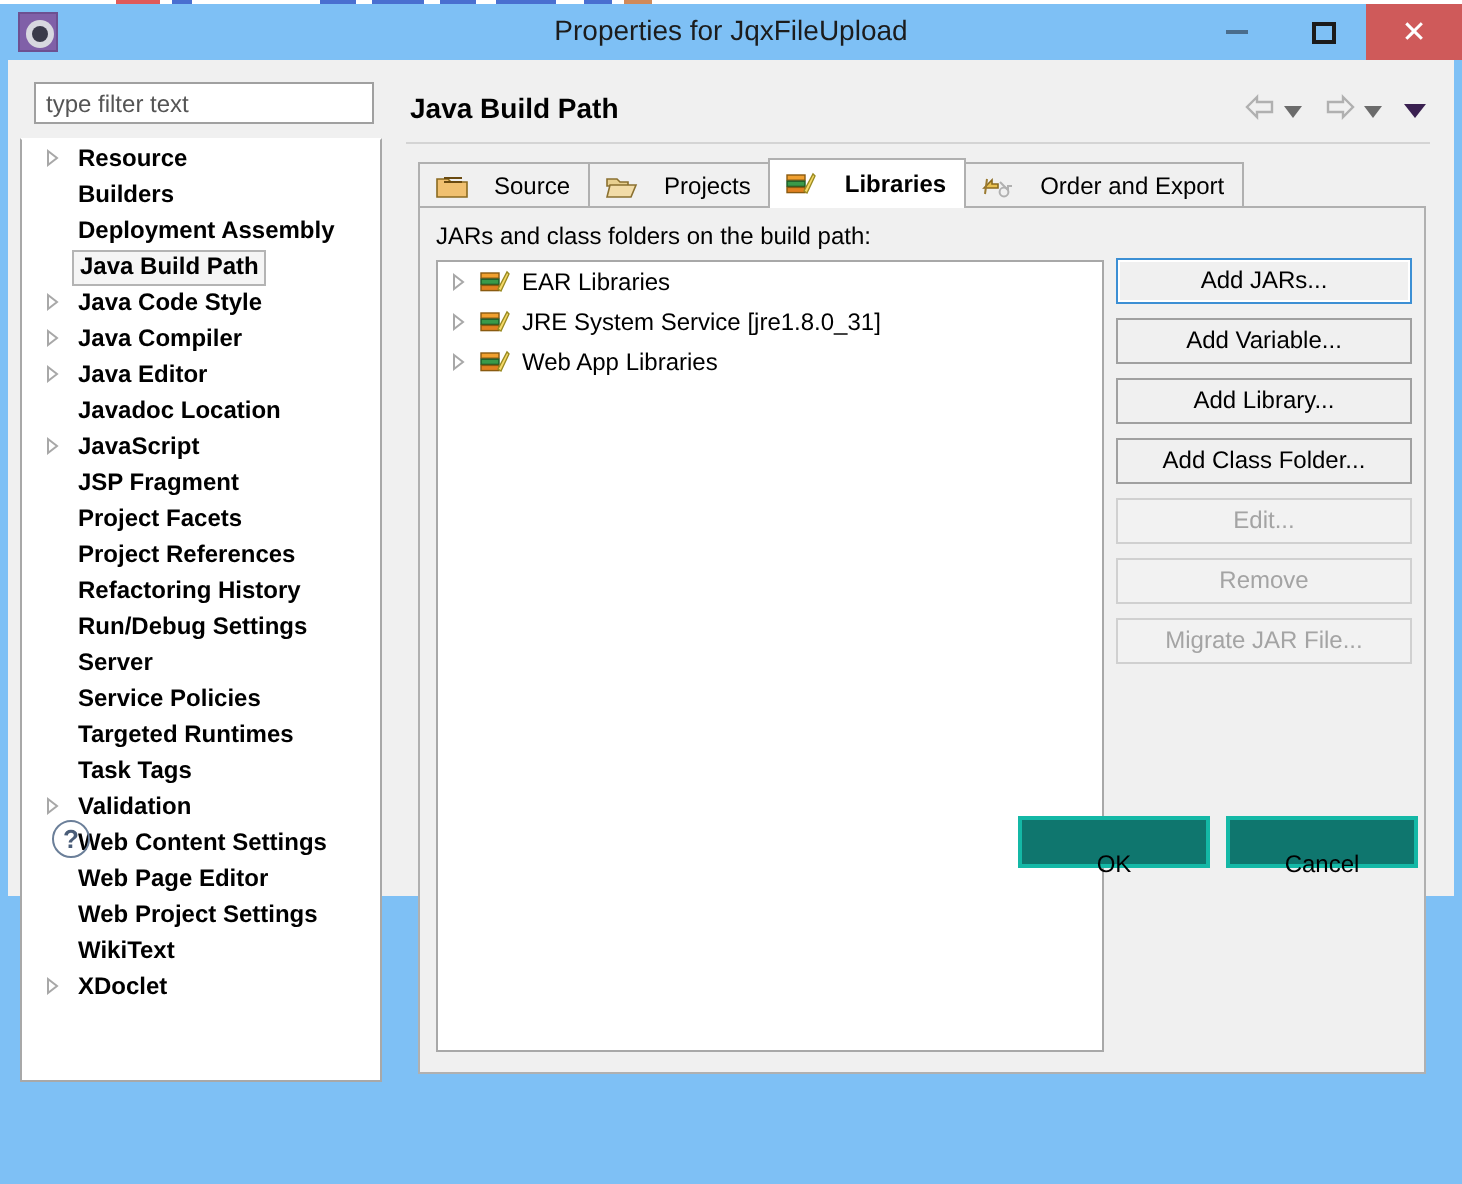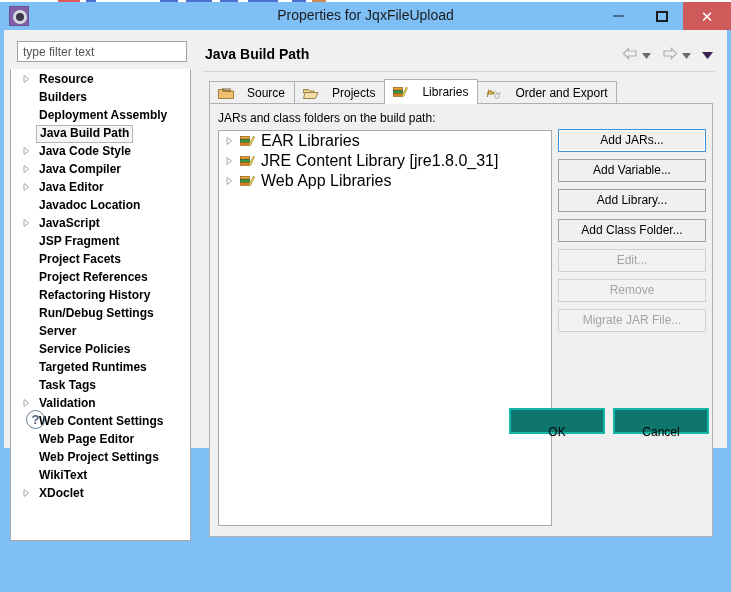--- a/index.html
+++ b/index.html
@@ -231,21 +231,21 @@
     background: #f0f0f0;
     box-sizing: border-box;
     font-size: 12px;
     color: #000000;
     margin-right: -1px;
     white-space: nowrap;
   }
   .tab.active {
     background: #ffffff;
     height: 25px;
-    font-weight: normal;
+    font-weight: bold;
     z-index: 3;
     position: relative;
   }
 
   
   .tab-content {
     position: absolute;
     left: 12px; top: 67px;
     width: 504px;
     height: 434px;
@@ -268,21 +268,21 @@
     background: #ffffff;
     border: 1px solid #a8a8a8;
     box-sizing: border-box;
     overflow: hidden;
   }
   .lib-row {
     position: relative;
     height: 20px;
     line-height: 20px;
     padding-left: 42px;
-    font-size: 16px;
+    font-size: 12px;
     white-space: nowrap;
   }
 
   
   .book-icon {
     position: absolute;
     left: 21px; top: 3px;
     width: 15px; height: 14px;
   }
 
@@ -520,21 +520,21 @@
                 <rect x="0.5" y="8.7" width="9" height="2.6" fill="#e08020" stroke="#8a5a10" stroke-width="0.7"></rect>
                 <path d="M9 10.5 L13.5 2 L14.5 3 L10.5 11.5 Z" fill="#f5d868" stroke="#9a8a20" stroke-width="0.7"></path>
               </svg><span>EAR Libraries</span></div>
             <div class="lib-row"><svg width="8" height="10" viewBox="0 0 8 10" class="arrow-outline" style="left: 6px; top: 5px;">
                 <path d="M2 1.5 L6.5 5 L2 8.5 Z" fill="none" stroke="#a8a8a8" stroke-width="1"></path>
               </svg><svg width="15" height="14" viewBox="0 0 15 14" class="book-icon">
                 <rect x="0.5" y="2.5" width="9" height="2.6" fill="#f0a030" stroke="#8a5a10" stroke-width="0.7"></rect>
                 <rect x="0.5" y="5.6" width="9" height="2.6" fill="#3a9a4a" stroke="#1d5a26" stroke-width="0.7"></rect>
                 <rect x="0.5" y="8.7" width="9" height="2.6" fill="#e08020" stroke="#8a5a10" stroke-width="0.7"></rect>
                 <path d="M9 10.5 L13.5 2 L14.5 3 L10.5 11.5 Z" fill="#f5d868" stroke="#9a8a20" stroke-width="0.7"></path>
-              </svg><span>JRE Content Library [jre1.8.0_31]</span></div>
+              </svg><span>JRE System Service [jre1.8.0_31]</span></div>
             <div class="lib-row"><svg width="8" height="10" viewBox="0 0 8 10" class="arrow-outline" style="left: 6px; top: 5px;">
                 <path d="M2 1.5 L6.5 5 L2 8.5 Z" fill="none" stroke="#a8a8a8" stroke-width="1"></path>
               </svg><svg width="15" height="14" viewBox="0 0 15 14" class="book-icon">
                 <rect x="0.5" y="2.5" width="9" height="2.6" fill="#f0a030" stroke="#8a5a10" stroke-width="0.7"></rect>
                 <rect x="0.5" y="5.6" width="9" height="2.6" fill="#3a9a4a" stroke="#1d5a26" stroke-width="0.7"></rect>
                 <rect x="0.5" y="8.7" width="9" height="2.6" fill="#e08020" stroke="#8a5a10" stroke-width="0.7"></rect>
                 <path d="M9 10.5 L13.5 2 L14.5 3 L10.5 11.5 Z" fill="#f5d868" stroke="#9a8a20" stroke-width="0.7"></path>
               </svg><span>Web App Libraries</span></div>
           </div>
         <div class="btn-col" id="lib-buttons">

